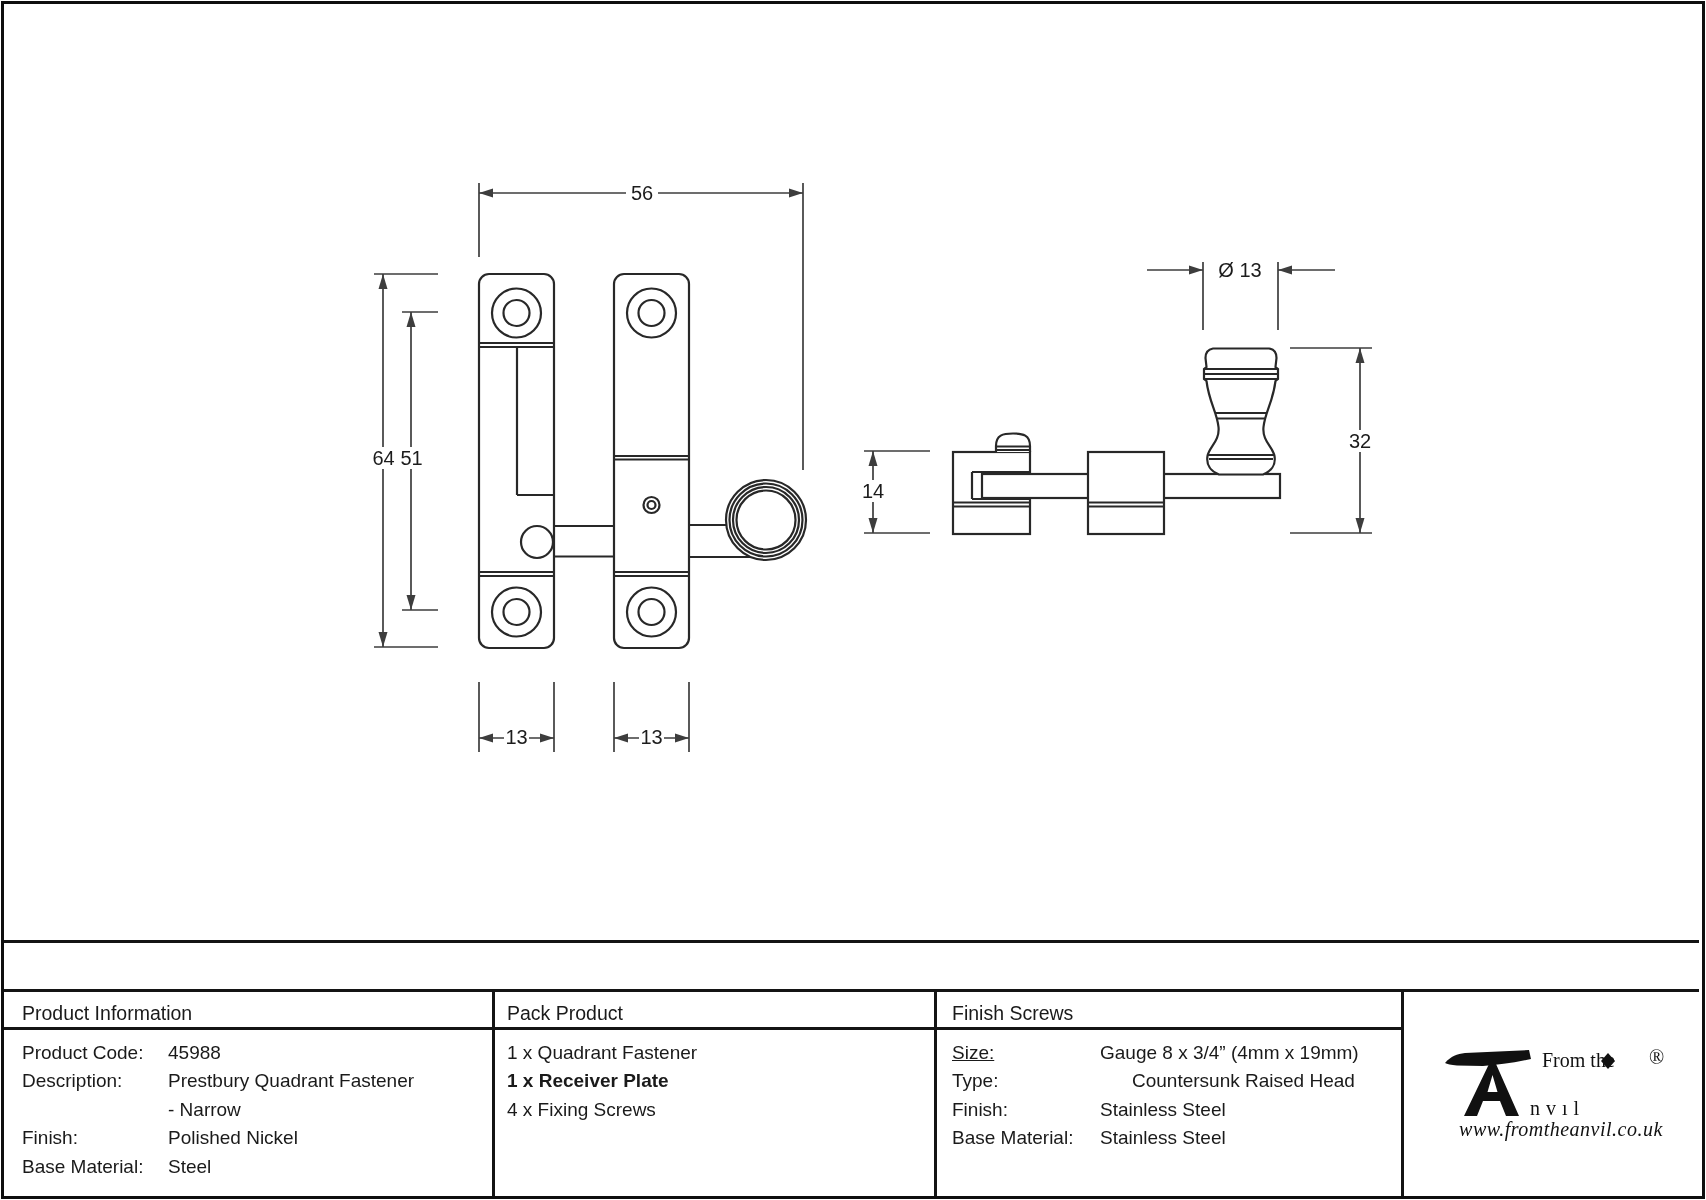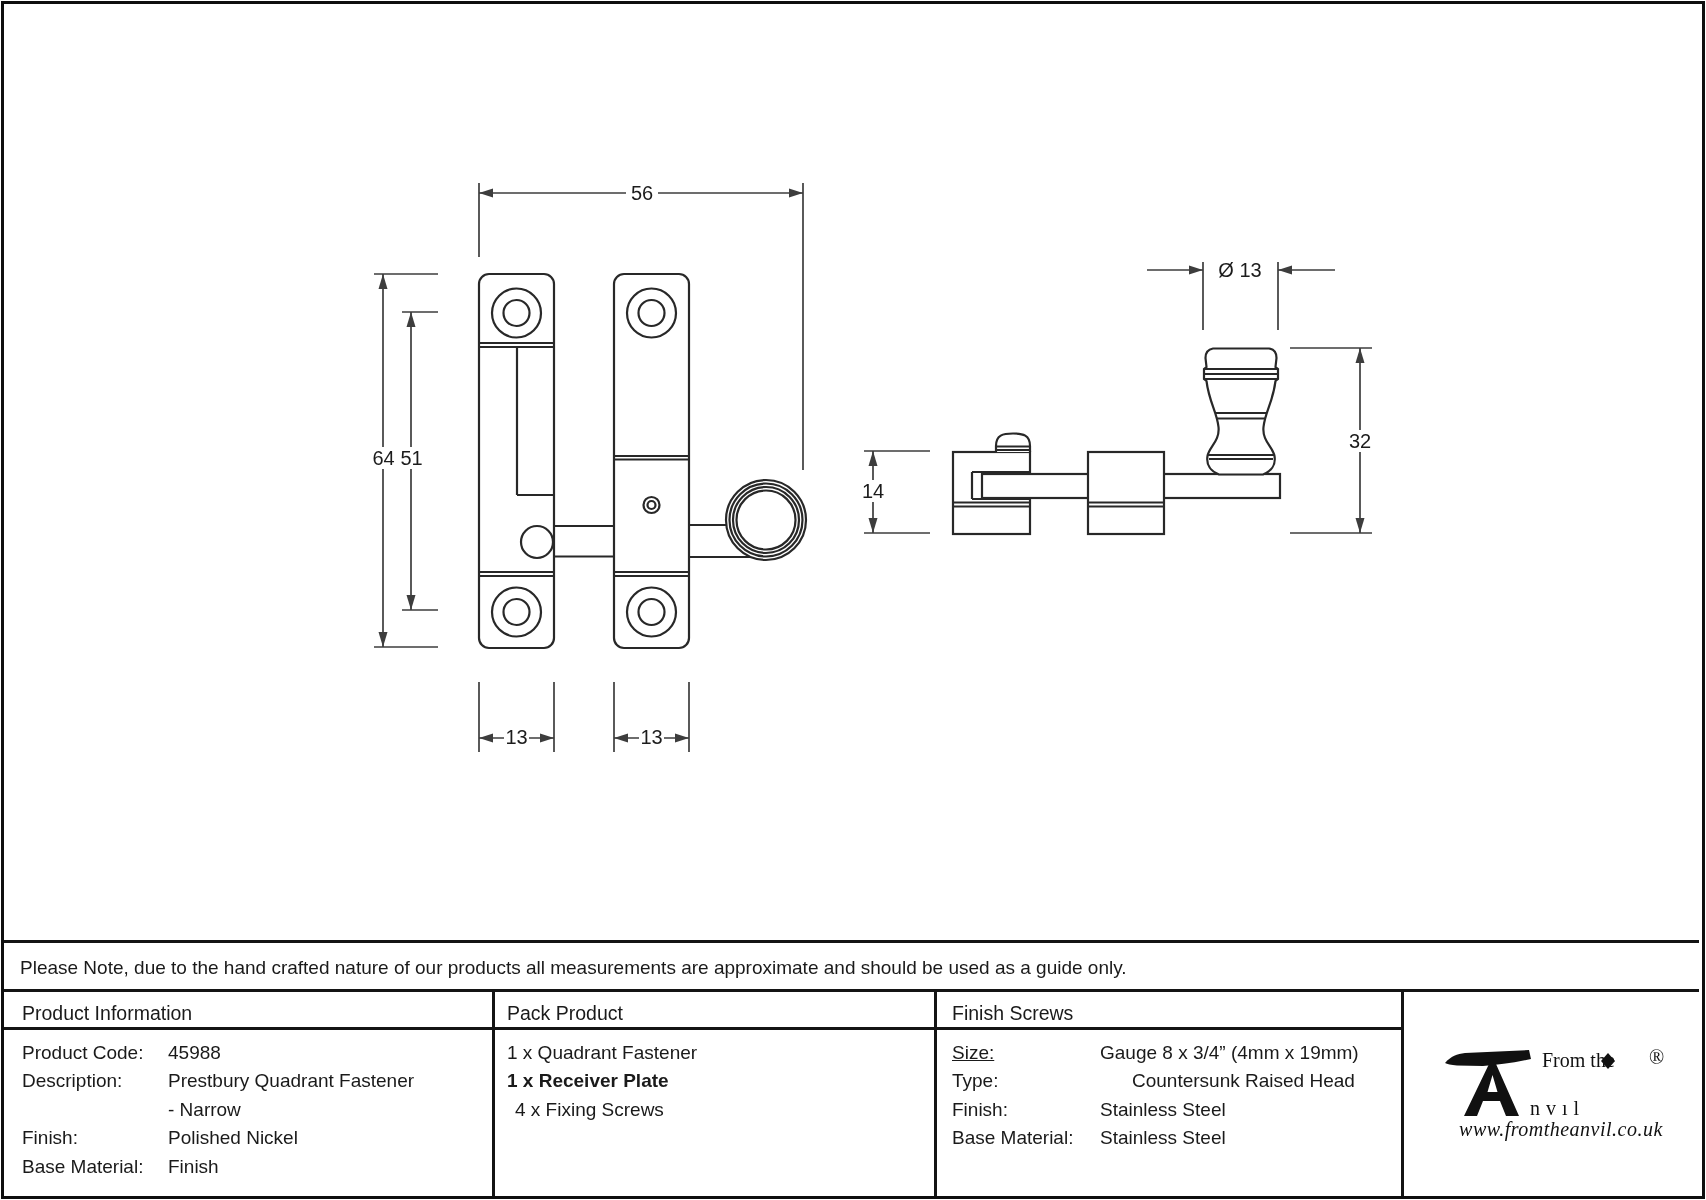--- a/index.html
+++ b/index.html
@@ -185,48 +185,47 @@
         <line class="thin" x1="1204" y1="379" x2="1278" y2="379"></line>
         <line class="thin" x1="1216" y1="413" x2="1266" y2="413"></line>
         <line class="thin" x1="1217" y1="418.5" x2="1265" y2="418.5"></line>
         <line class="thin" x1="1208" y1="455" x2="1274" y2="455"></line>
         <line class="thin" x1="1209" y1="459" x2="1273" y2="459"></line>
       </g>
     </g>
   </svg>
 
   <div class="hr" style="left:1px;top:940px;width:1698px;height:3px;"></div>
-  <div class="txt" style="left:20px;top:957px;">Please Note, due to the hand crafted nature of our products all measurements are approximate and should be used as a guide only.</div>
   <div class="hr" style="left:1px;top:989px;width:1698px;height:3px;"></div>
 
   <div class="hr" style="left:1px;top:1027px;width:1401px;height:3px;"></div>
   <div class="vr" style="left:492px;top:989px;width:2.5px;height:208px;"></div>
   <div class="vr" style="left:934px;top:989px;width:2.5px;height:208px;"></div>
   <div class="vr" style="left:1401px;top:989px;width:2.5px;height:208px;"></div>
 
   <div class="txt hdr" style="left:22px;top:1002px;">Product Information</div>
   <div class="txt hdr" style="left:507px;top:1002px;">Pack Product</div>
   <div class="txt hdr" style="left:952px;top:1002px;">Finish Screws</div>
 
   <div>
     <div class="txt" style="left:22px;top:1042px;">Product Code:</div>
     <div class="txt" style="left:168px;top:1042px;">45988</div>
     <div class="txt" style="left:22px;top:1070px;">Description:</div>
     <div class="txt" style="left:168px;top:1070px;">Prestbury Quadrant Fastener</div>
     <div class="txt" style="left:168px;top:1099px;">- Narrow</div>
     <div class="txt" style="left:22px;top:1127px;">Finish:</div>
     <div class="txt" style="left:168px;top:1127px;">Polished Nickel</div>
     <div class="txt" style="left:22px;top:1156px;">Base Material:</div>
-    <div class="txt" style="left:168px;top:1156px;">Finish</div>
+    <div class="txt" style="left:168px;top:1156px;">Steel</div>
   </div>
 
   <div>
     <div class="txt" style="left:507px;top:1042px;">1 x Quadrant Fastener</div>
     <div class="txt" style="left:507px;top:1070px;font-weight:bold;">1 x Receiver Plate</div>
-    <div class="txt" style="left:507px;top:1099px;margin-left:8px;">4 x Fixing Screws</div>
+    <div class="txt" style="left:507px;top:1099px;">4 x Fixing Screws</div>
   </div>
 
   <div>
     <div class="txt" style="left:952px;top:1042px;text-decoration:underline;">Size:</div>
     <div class="txt" style="left:1100px;top:1042px;">Gauge 8 x 3/4” (4mm x 19mm)</div>
     <div class="txt" style="left:952px;top:1070px;">Type:</div>
     <div class="txt" style="left:1100px;top:1070px;margin-left:32px;">Countersunk Raised Head</div>
     <div class="txt" style="left:952px;top:1099px;">Finish:</div>
     <div class="txt" style="left:1100px;top:1099px;">Stainless Steel</div>
     <div class="txt" style="left:952px;top:1127px;">Base Material:</div>

